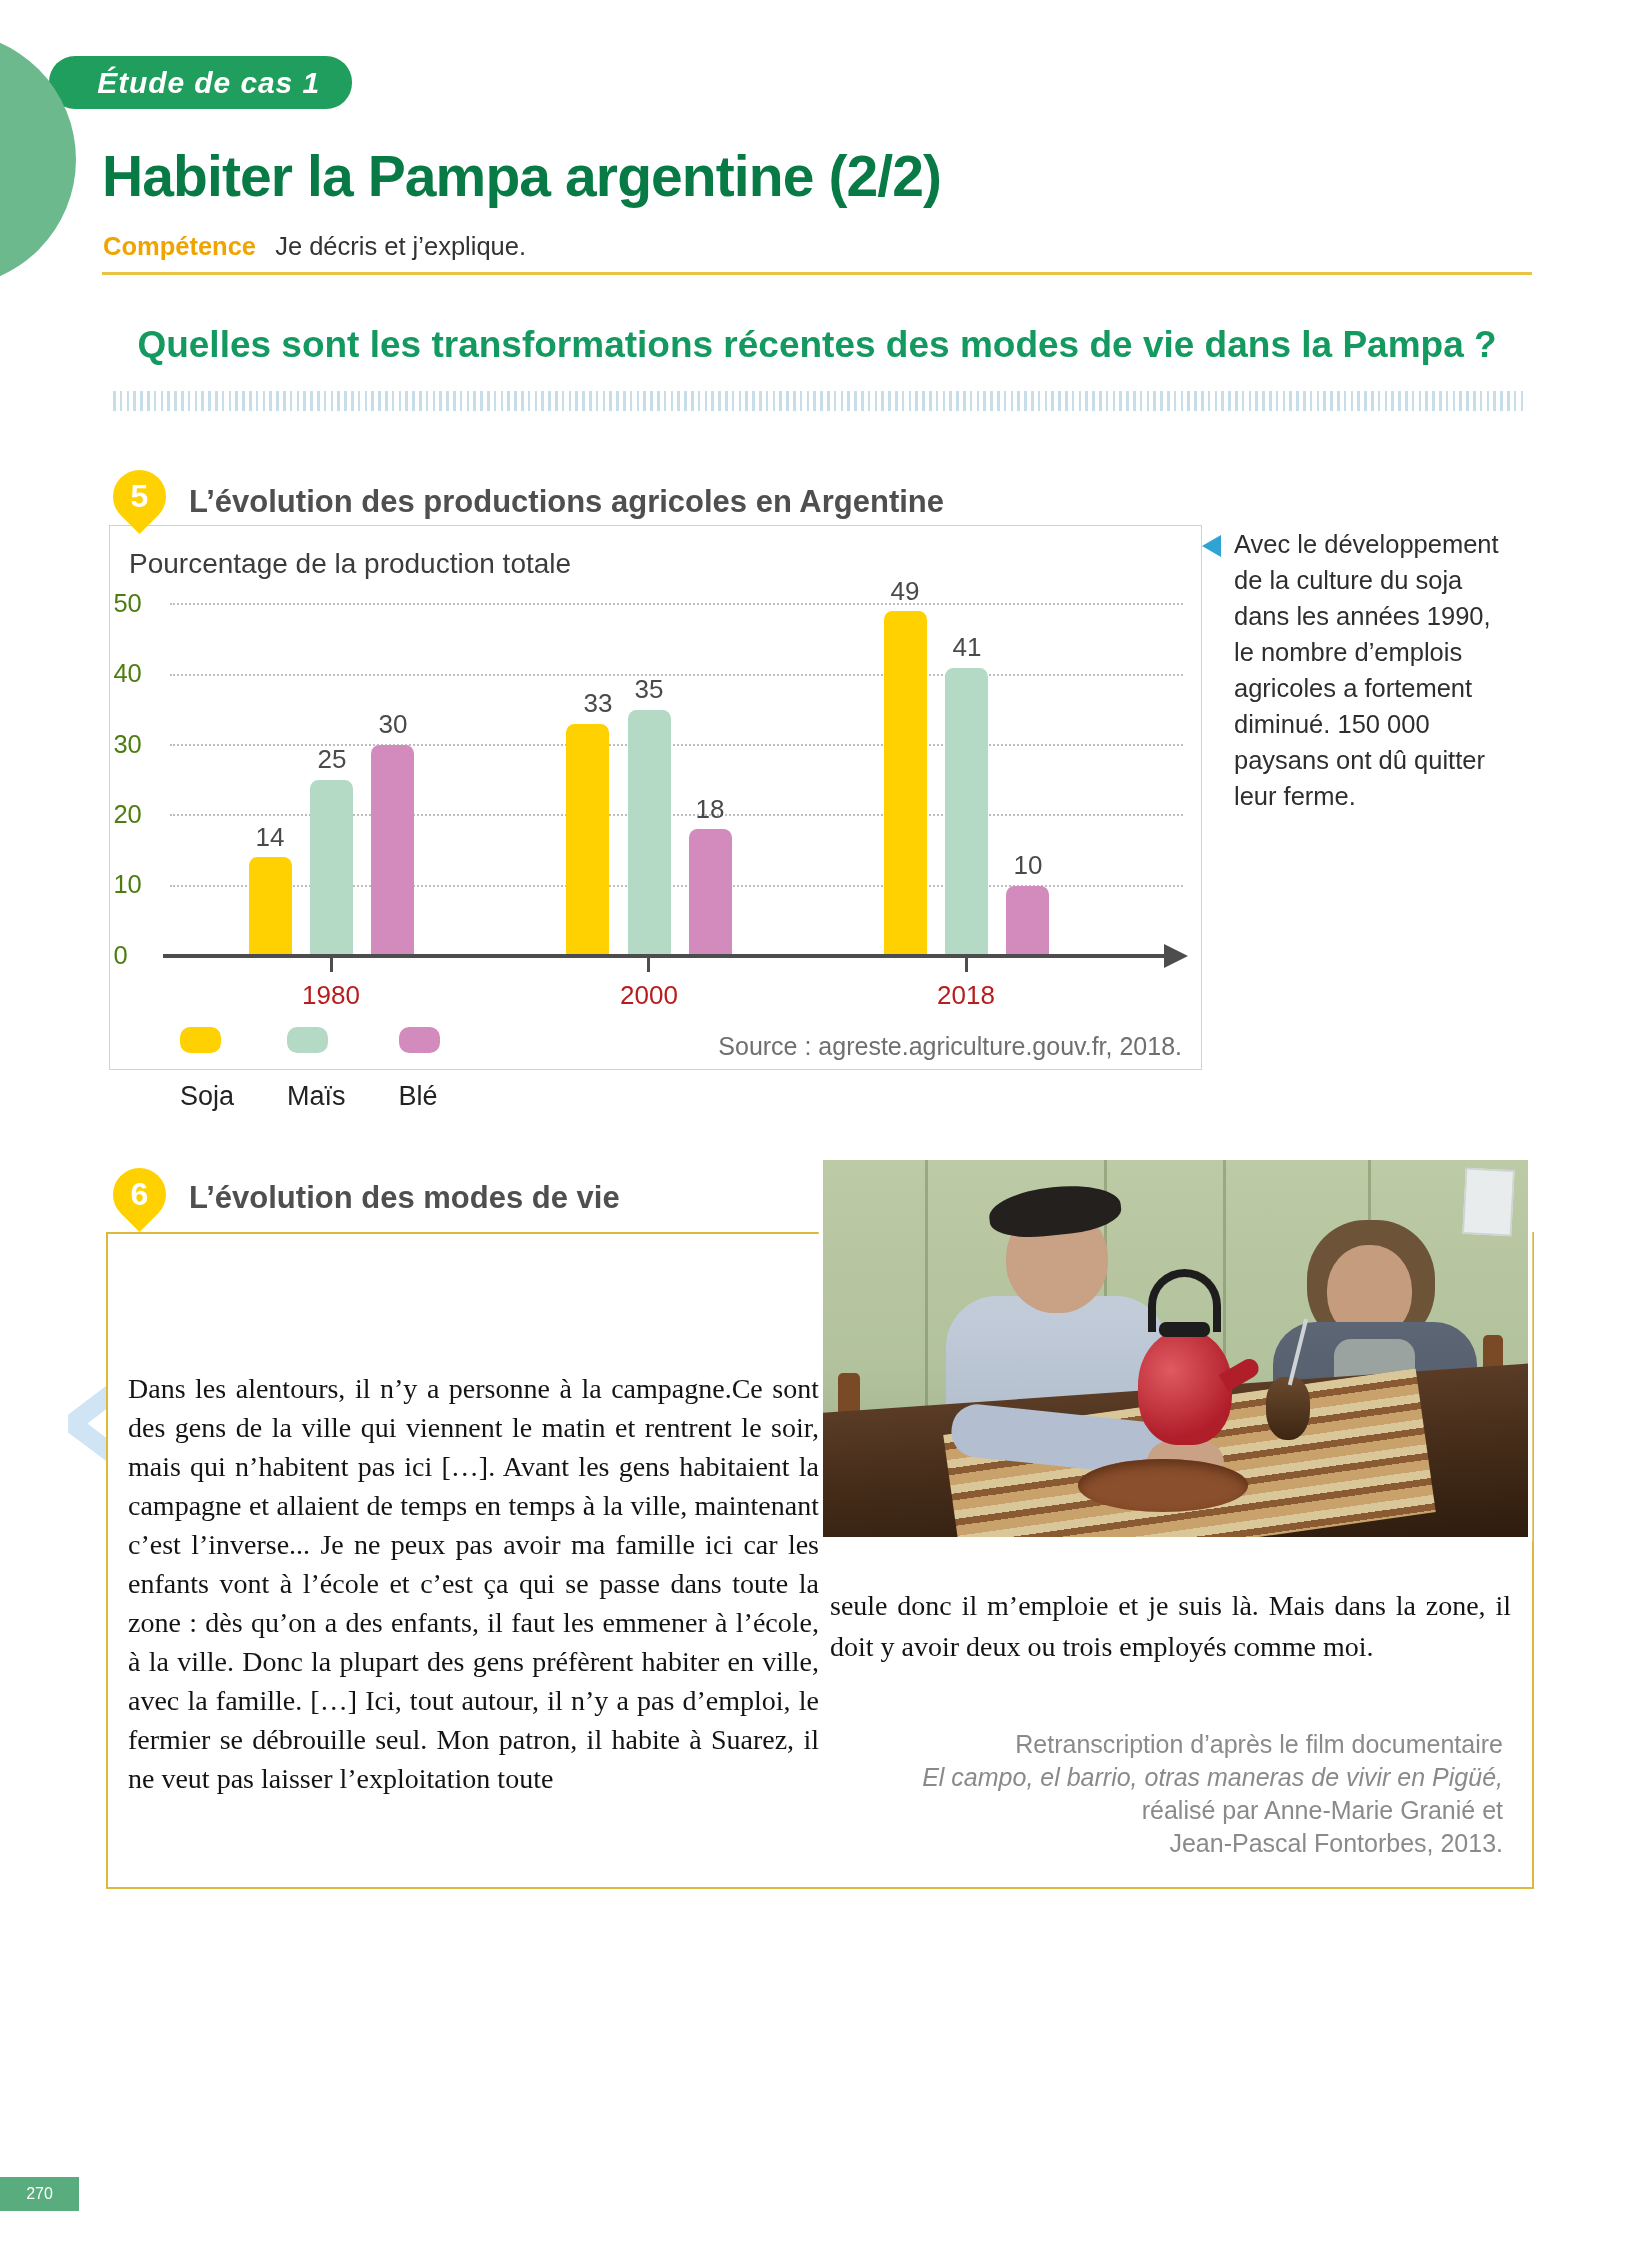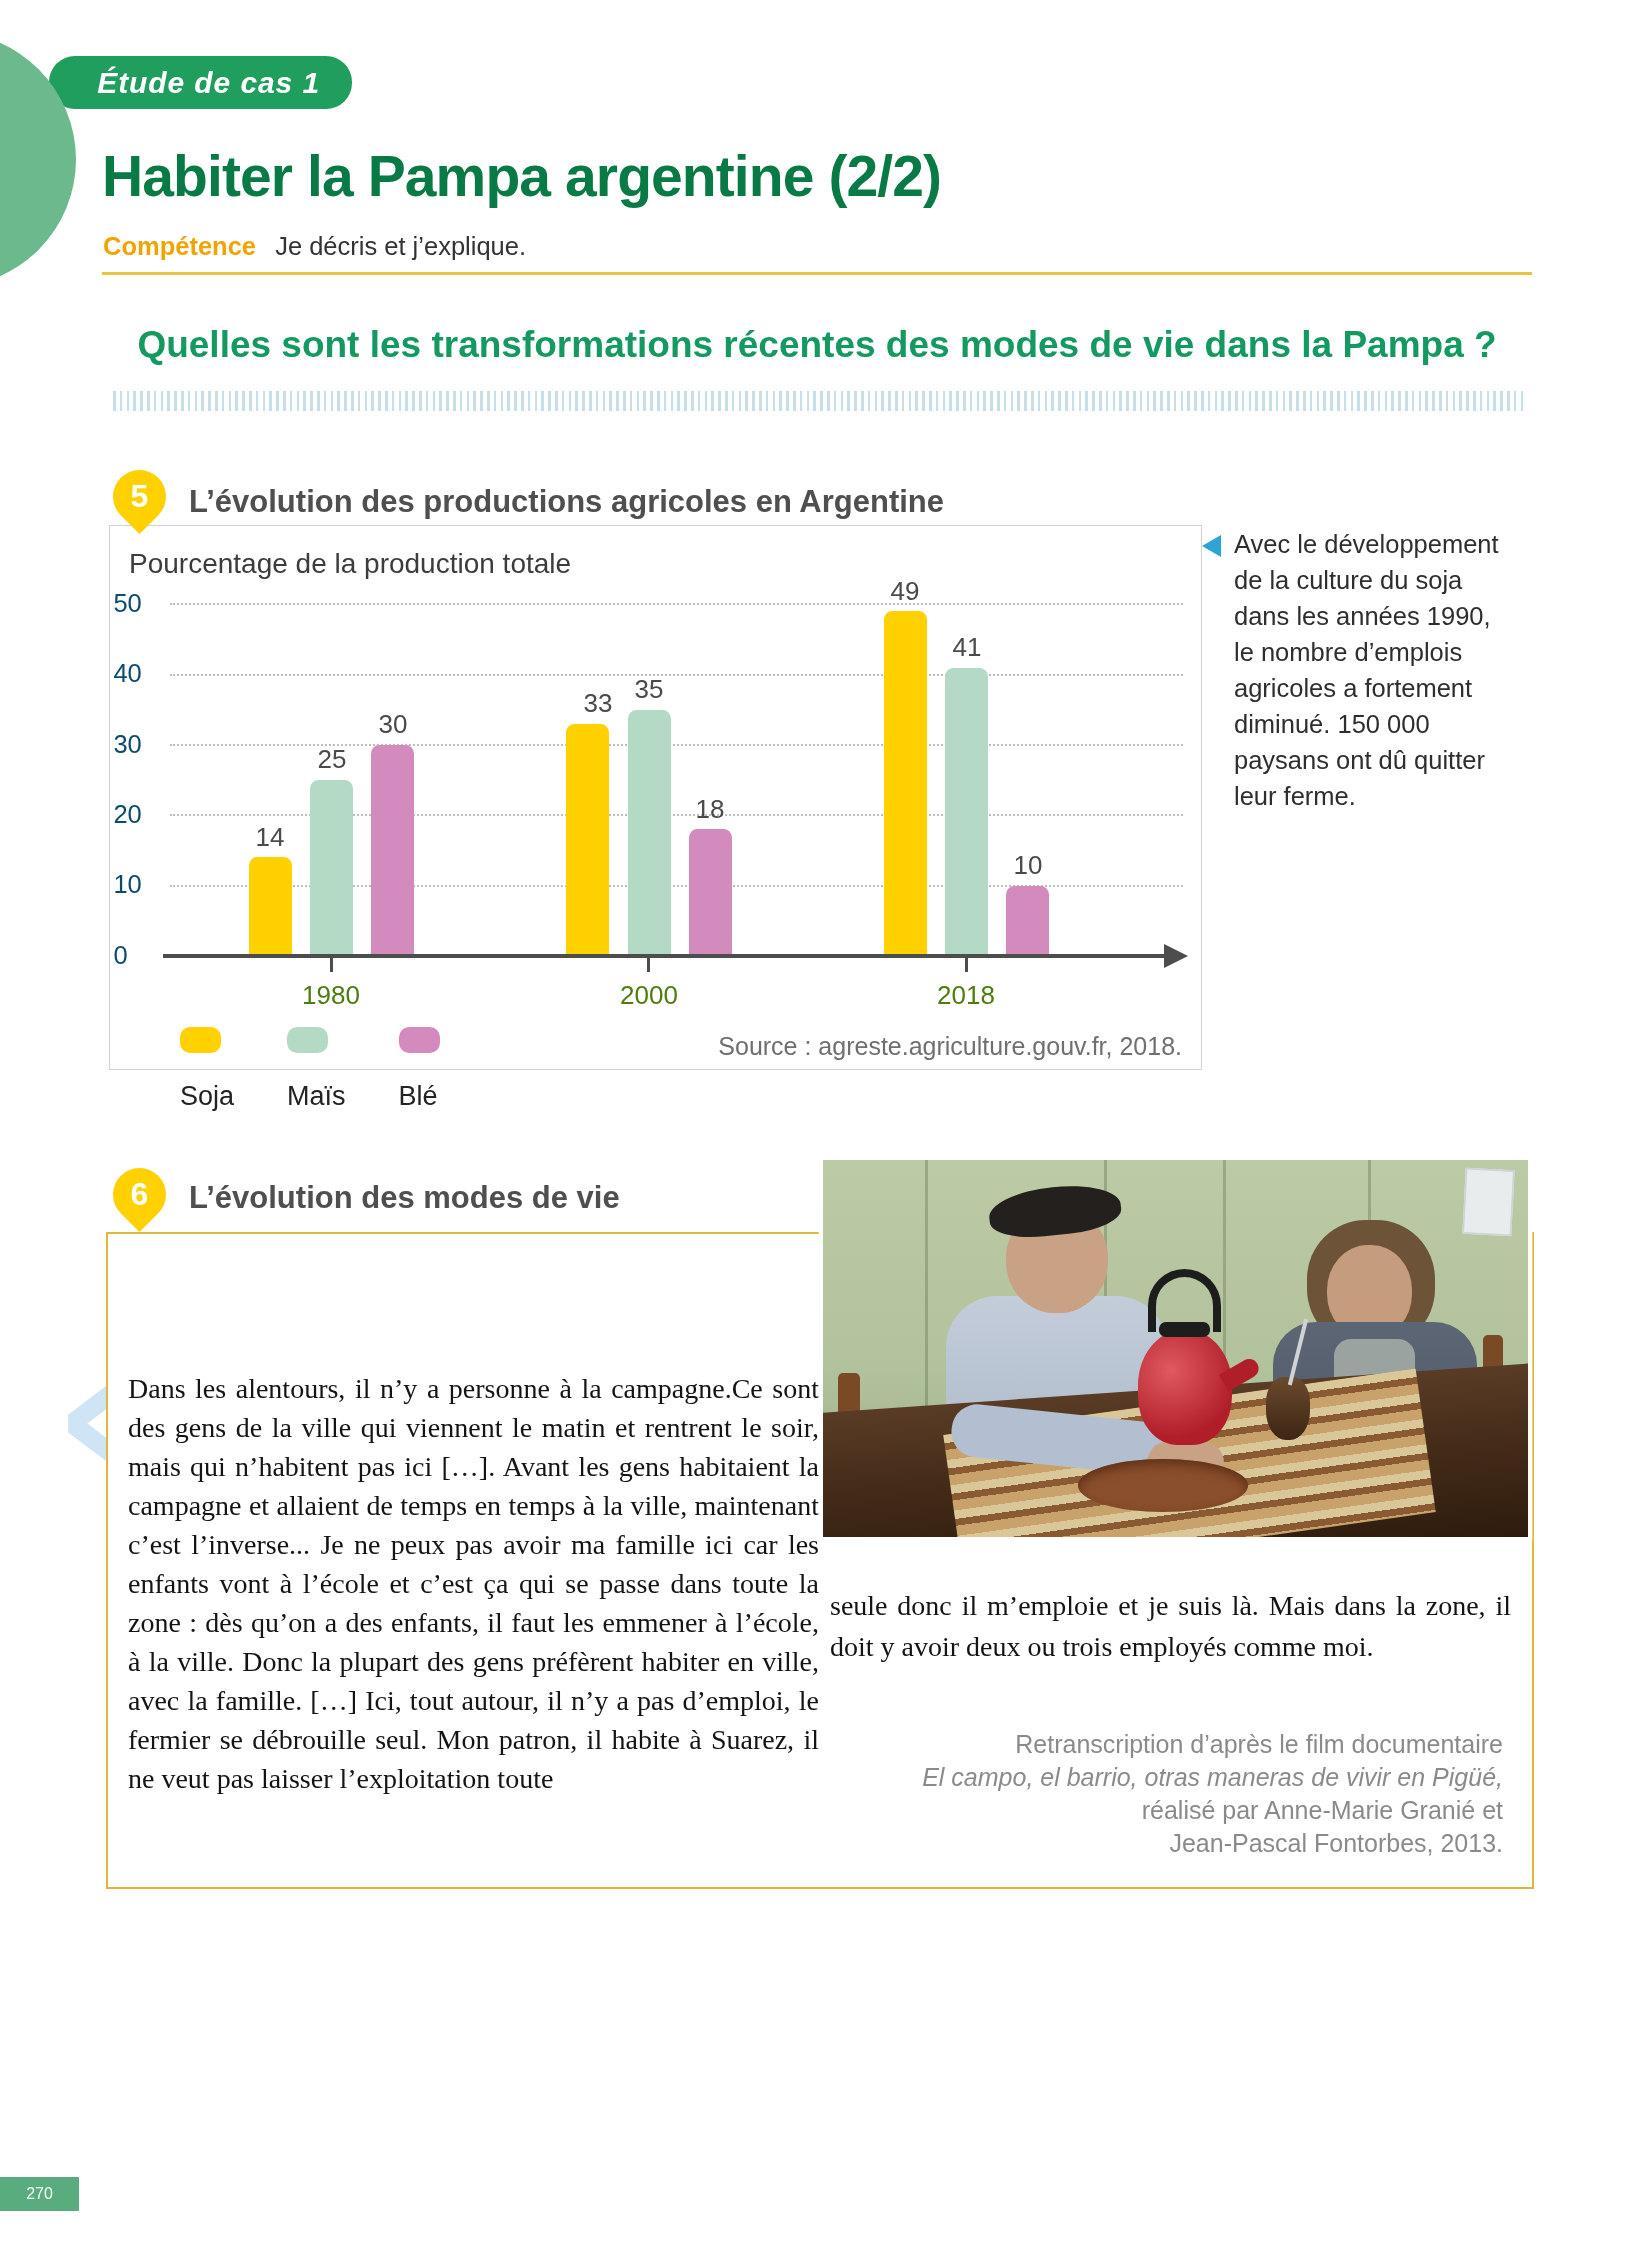--- a/index.html
+++ b/index.html
@@ -40,28 +40,28 @@
     display:flex; align-items:center; justify-content:center;
     color:#fff; font-size:32px; font-weight:bold; }
 
   .doc-title { position:absolute; font-size:31px; font-weight:bold; color:#4f4f4f; }
 
   
   .chart-box { position:absolute; left:109px; top:525px; width:1093px; height:545px;
     background:#fff; border:1.7px solid #d2d2d2; z-index:1; }
   .chart-title { position:absolute; left:19px; top:22px; font-size:28px; font-weight:normal; color:#3c3c3c; }
   .gridline { position:absolute; height:0; border-top:2.6px dotted #bdbdbd; left:60px; width:1013px; }
-  .ytick-label { position:absolute; left:3.4px; width:44px; text-align:left; font-size:25.5px; color:#0c4a6e; }
+  .ytick-label { position:absolute; left:3.4px; width:44px; text-align:left; font-size:25.5px; color:#4d7c0f; }
   .bar { position:absolute; border-radius:8.5px 8.5px 0 0; }
   .bar-value { position:absolute; width:72px; text-align:center; font-size:26px; color:#4a4a4a; }
   .x-axis { position:absolute; left:53px; height:4.3px; background:#4d4d4d; width:1005px; }
   .x-arrow { position:absolute; width:0; height:0; border-top:12px solid transparent;
     border-bottom:12px solid transparent; border-left:24px solid #4d4d4d; }
   .x-tick { position:absolute; width:3.4px; height:13.6px; background:#4d4d4d; }
-  .x-label { position:absolute; width:102px; text-align:center; font-size:26px; color:#4d7c0f; }
+  .x-label { position:absolute; width:102px; text-align:center; font-size:26px; color:#b91c1c; }
   .legend { position:absolute; left:70px; top:501px; display:flex; gap:53px; align-items:center; }
   .legend-item { display:flex; gap:28px;flex-direction:column; }
   .legend-swatch { width:41px; height:25.5px; border-radius:10.2px; }
   .legend-label { font-size:27px; color:#222; }
   .chart-source { position:absolute; right:19px; top:506px; font-size:25px; color:#6f6f6f; }
 
   
   .side-note { position:absolute; left:1234px; top:526px; width:281px; font-size:25.5px;
     color:#2e2e2e; line-height:36px; }
   .note-arrow { position:absolute; left:1202px; top:535px; width:0; height:0;

